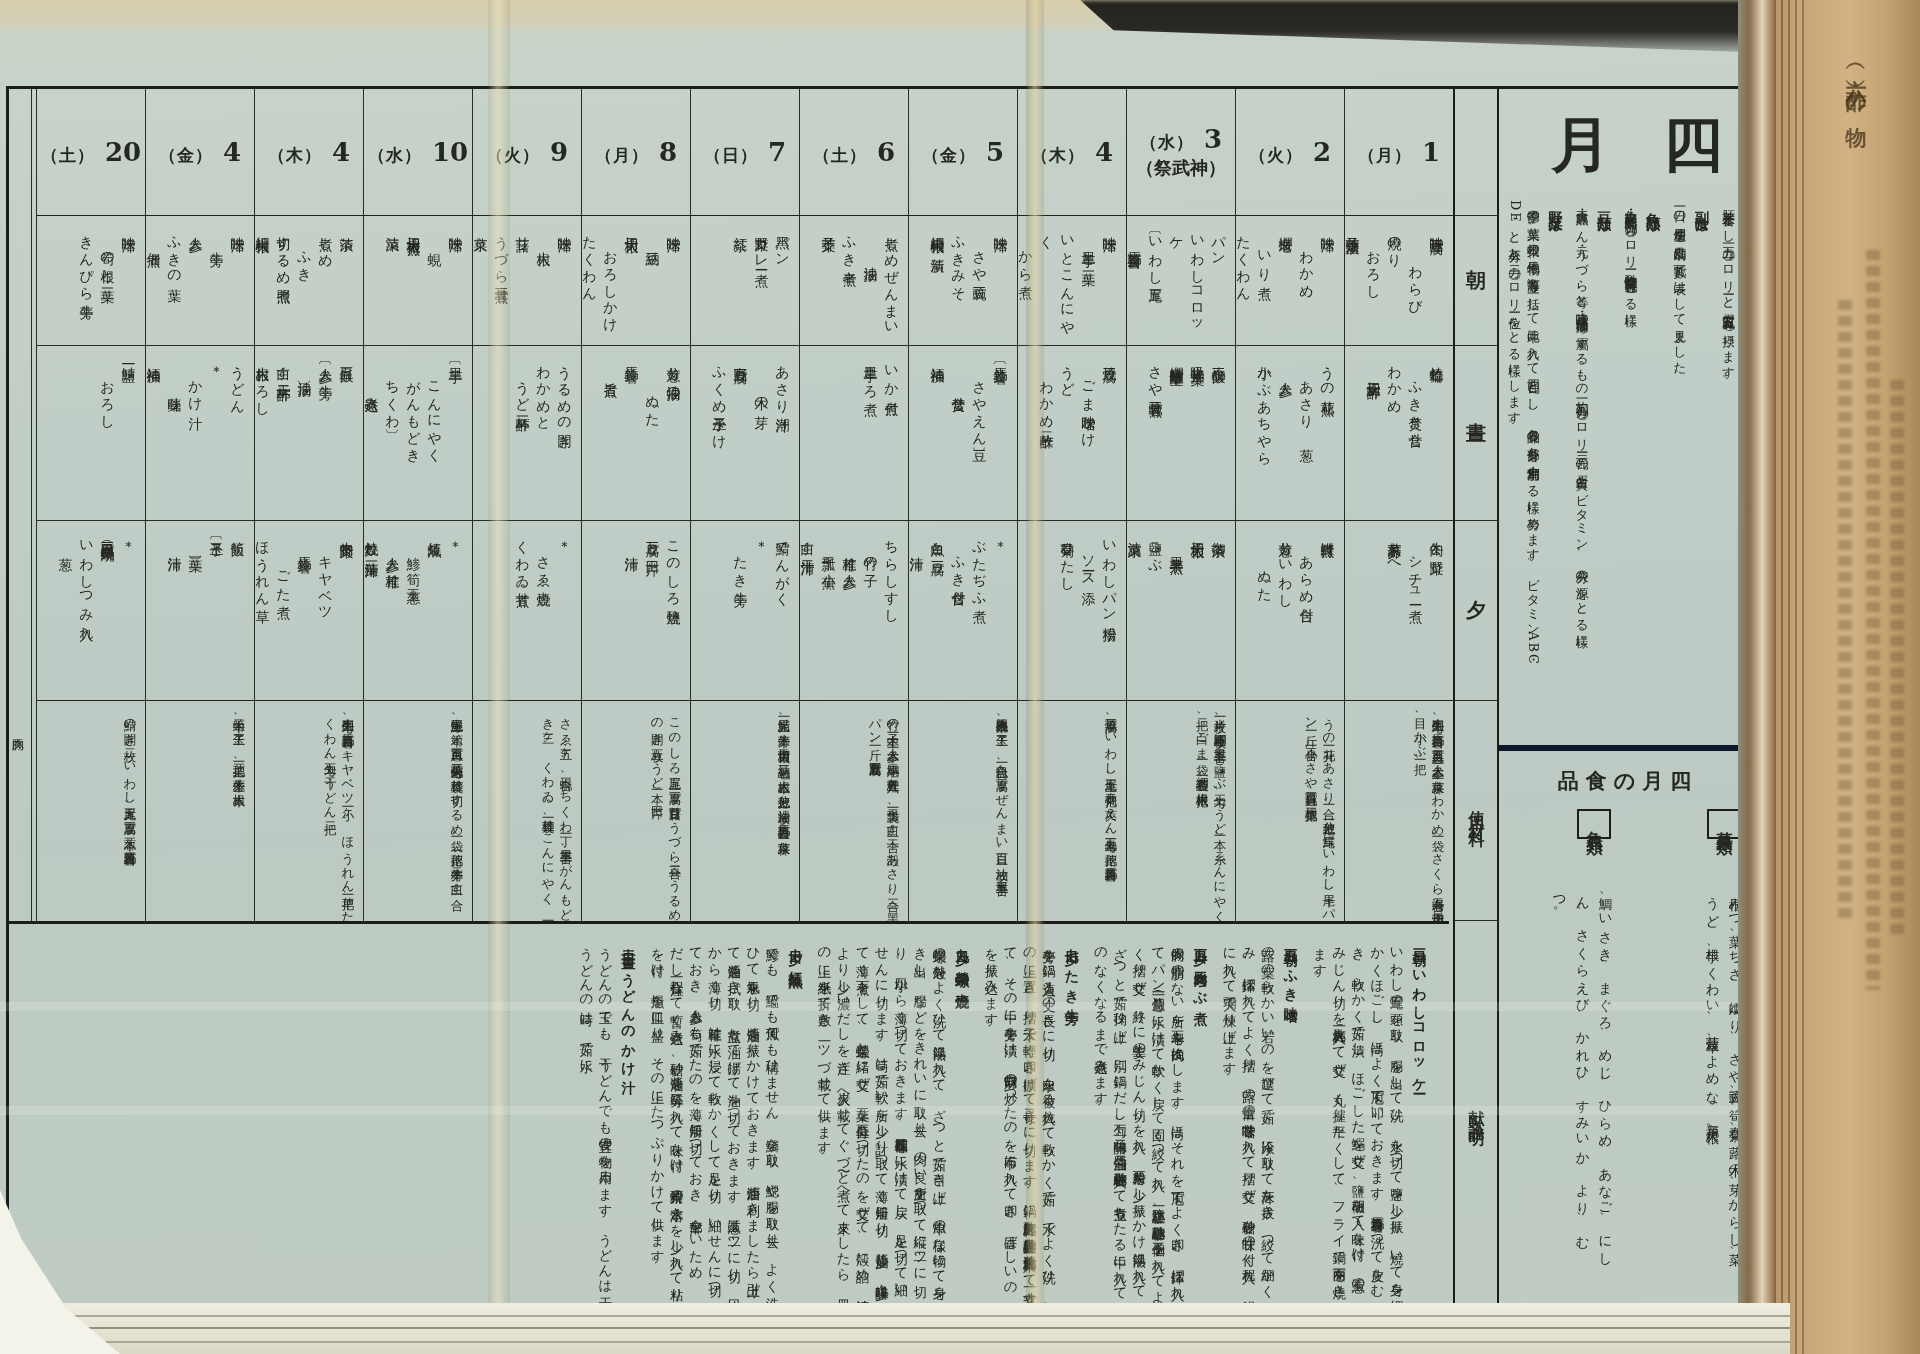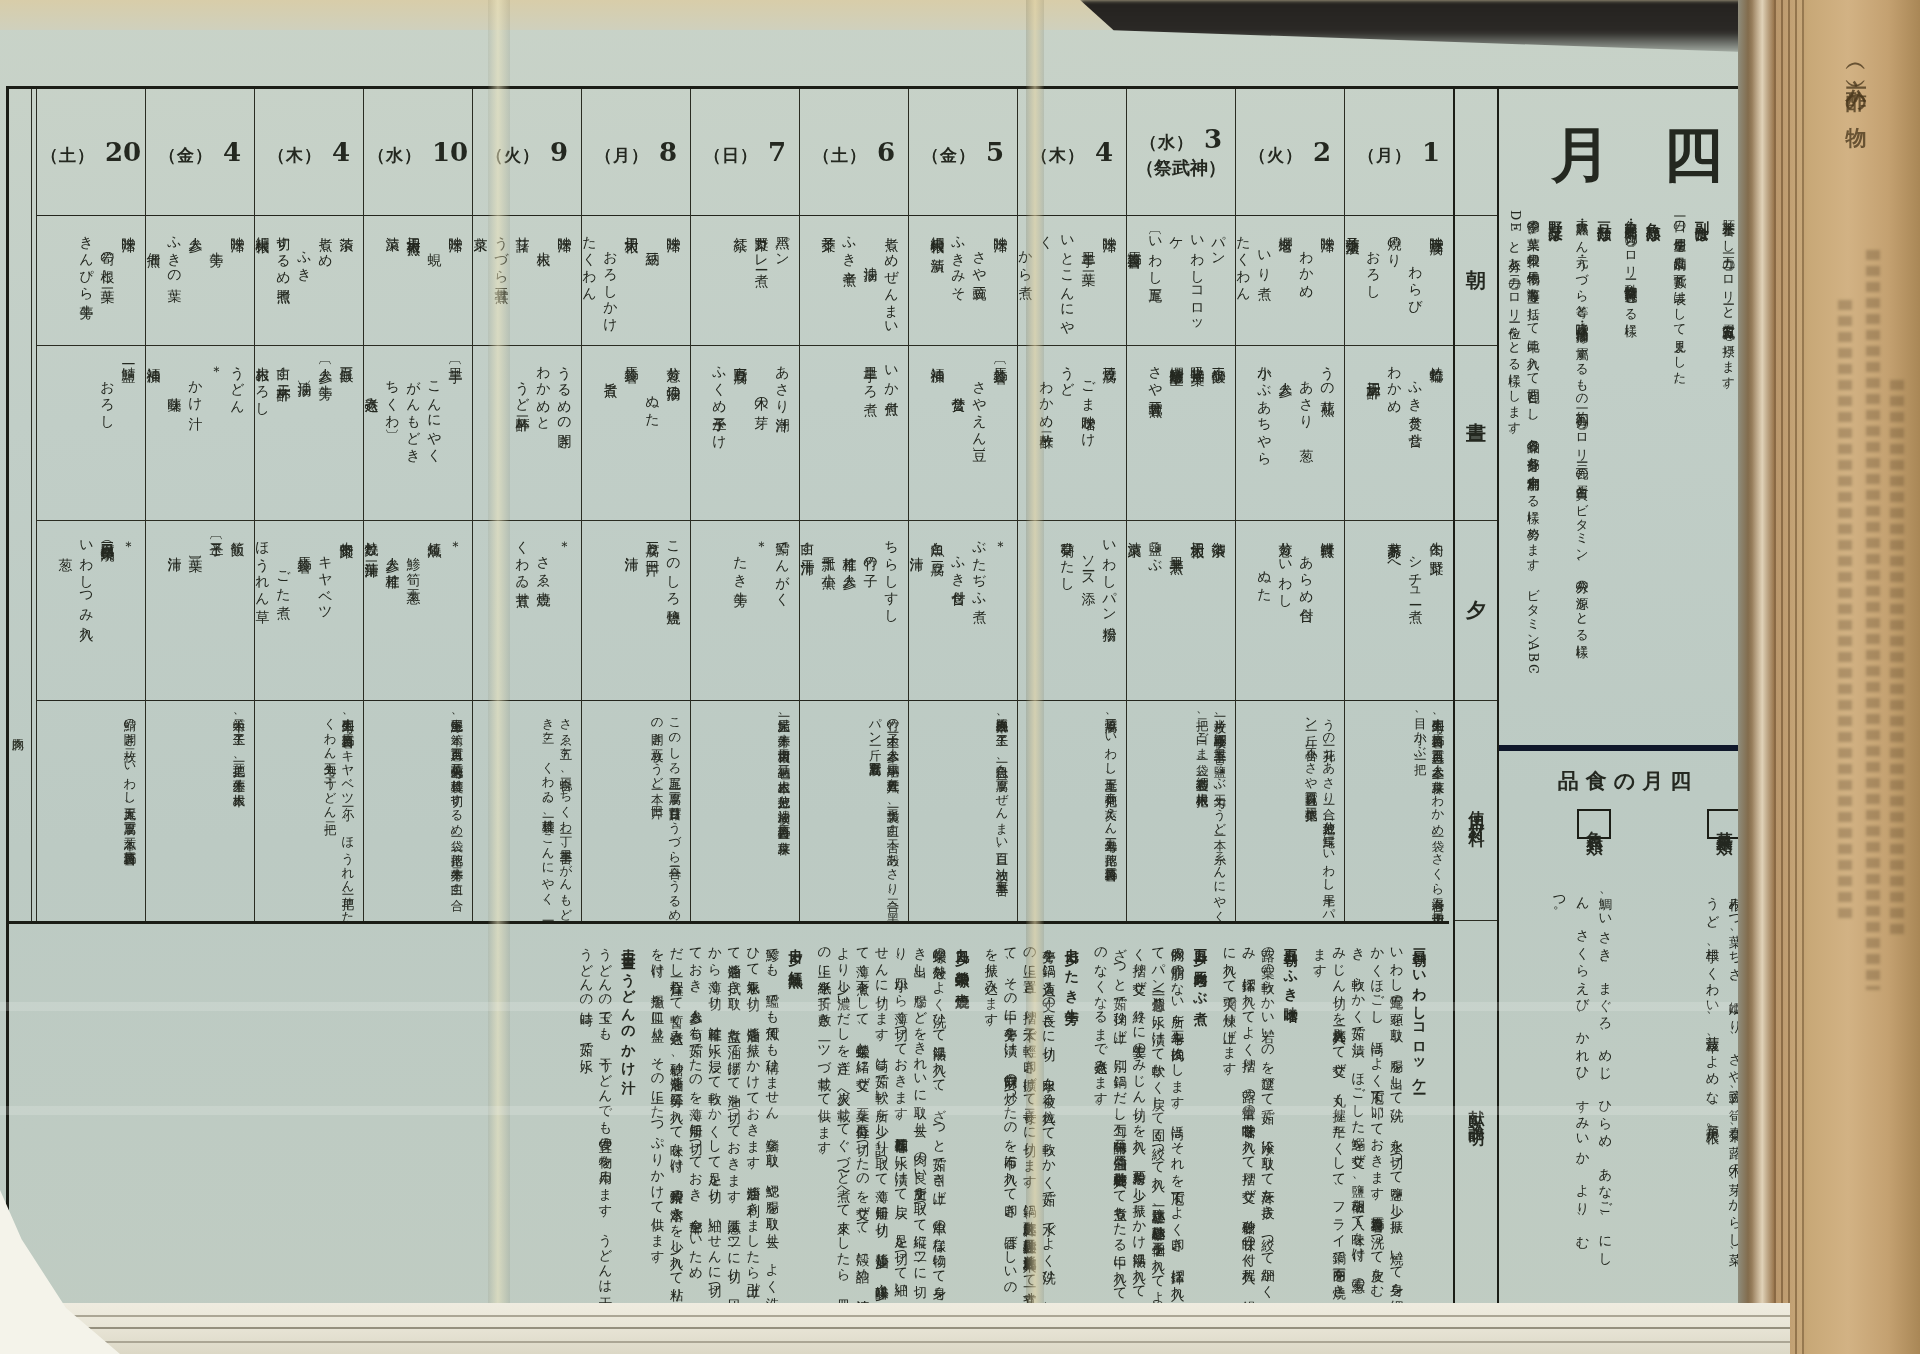--- a/index.html
+++ b/index.html
@@ -59,21 +59,21 @@
   .cell.breakfast{height:130px;border-bottom:1px solid #2a2c22;}
   .cell.lunch{height:175px;border-bottom:1px solid #2a2c22;}
   .cell.dinner{height:180px;border-bottom:1.5px solid #23251d;}
   .cell.materials{height:220px;font-size:12.5px;line-height:1.42;letter-spacing:.5px;padding-top:8px;}
   .exp-row{position:absolute;left:0;top:832px;width:1440px;height:386px;box-sizing:border-box;
            border-top:3px solid #1b1d16;writing-mode:vertical-rl;
            padding:14px 10px 6px 6px;font-size:13.5px;line-height:1.42;letter-spacing:.5px;overflow:hidden;}
   .exp-row p{margin:0 10px 0 0;}
   .exp-row b{display:block;font-size:14px;letter-spacing:2px;margin-left:3px;}
   
-  .month-title{margin-top:26px;text-align:center;font-size:60px;font-weight:bold;letter-spacing:52px;text-indent:52px;white-space:nowrap;}
+  .month-title{margin-top:16px;text-align:center;font-size:60px;font-weight:bold;letter-spacing:52px;text-indent:52px;white-space:nowrap;}
   .intro{box-sizing:border-box;height:470px;margin-top:14px;padding:0 10px 0 6px;writing-mode:vertical-rl;
          font-size:12.8px;line-height:1.46;letter-spacing:1px;overflow:hidden;}
   .intro p{margin:0 6px 0 0;}
   .intro b{display:block;font-size:14.5px;letter-spacing:4px;margin-left:3px;}
   .foods{position:absolute;left:0;right:0;top:656px;bottom:0;border-top:6px solid #0f172a;}
   .foods-header{margin-top:16px;text-align:center;font-size:21px;font-weight:bold;letter-spacing:7px;}
   .foods-groups{position:relative;height:470px;margin-top:14px;}
   .food-group{position:absolute;top:0;height:100%;}
   .food-group.veg{right:6px;width:120px;}
   .food-group.fish{right:136px;width:112px;}

